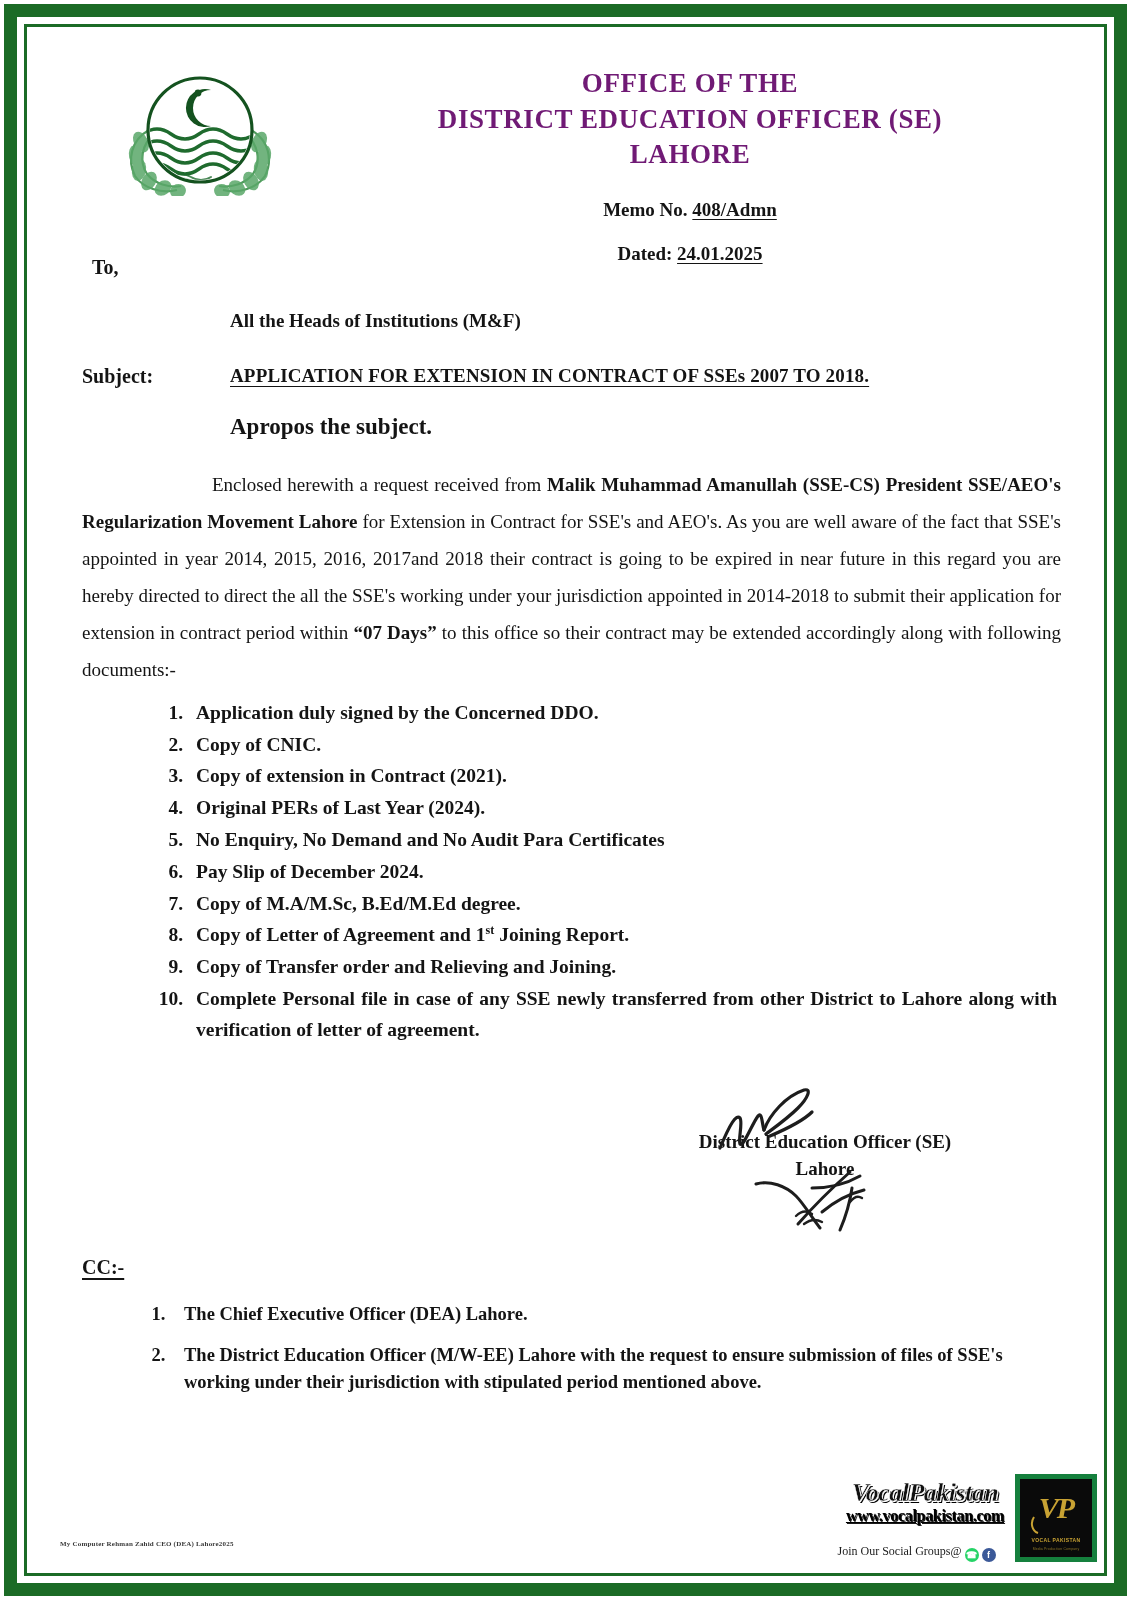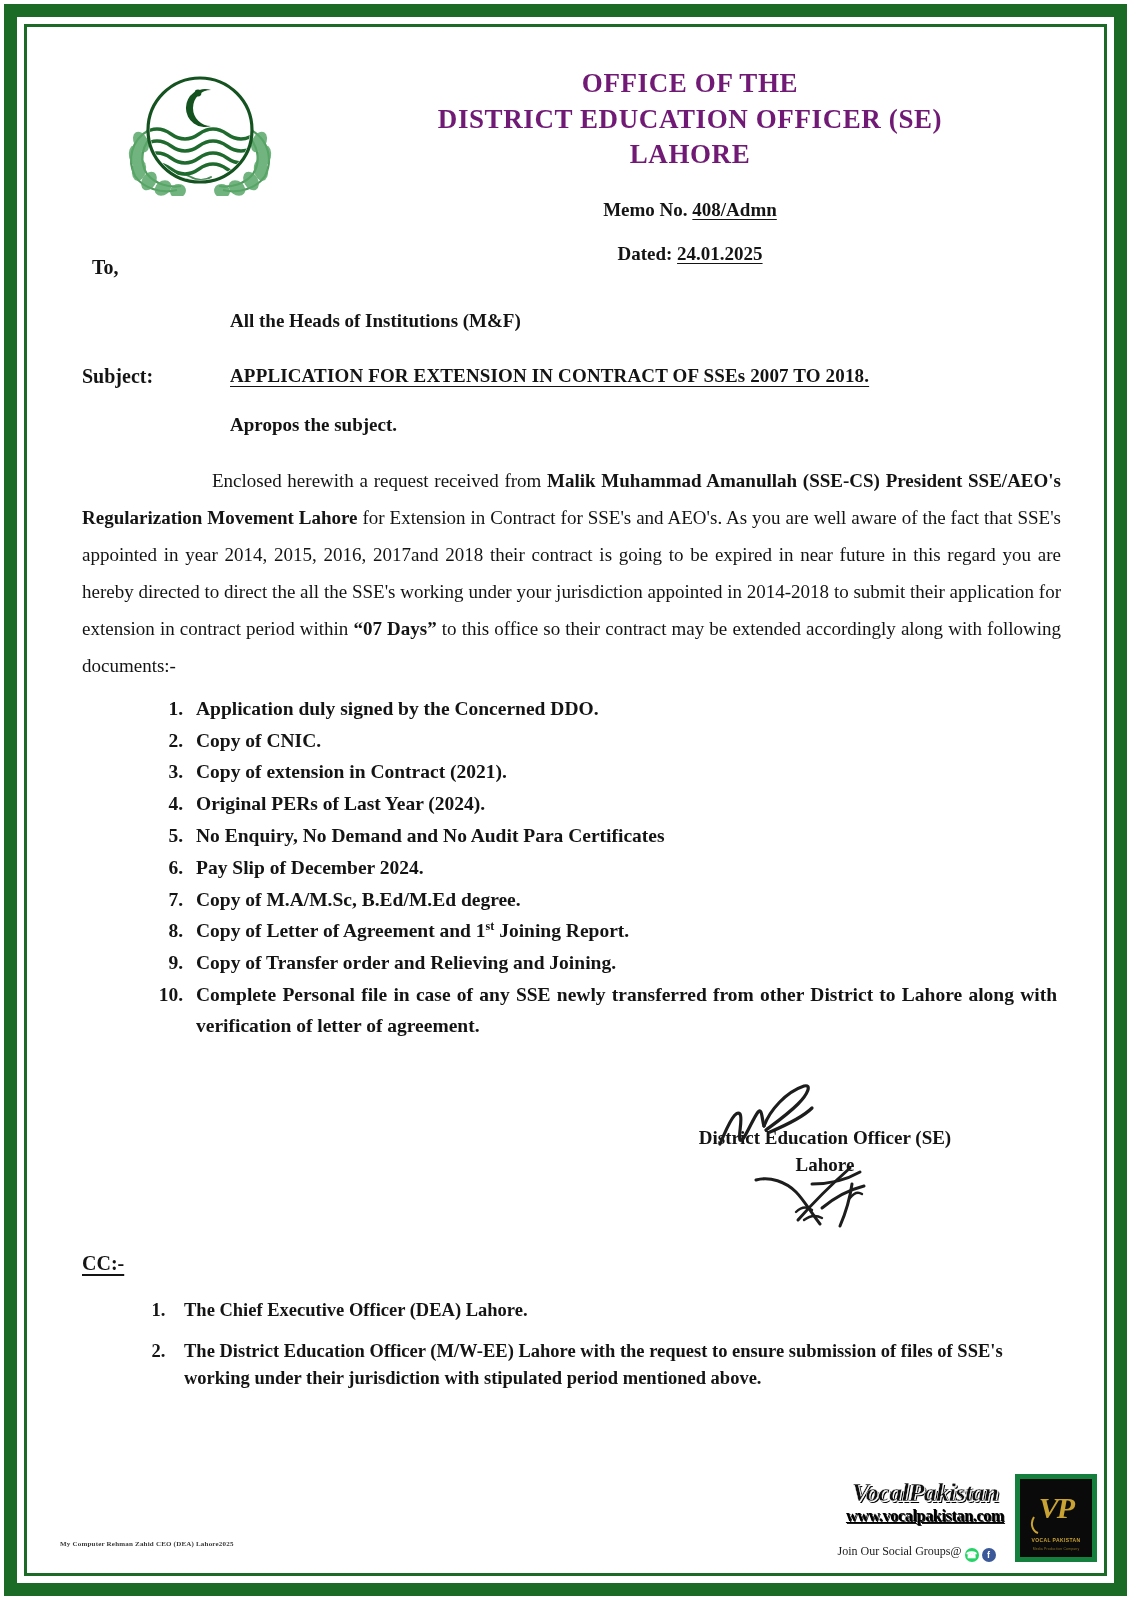--- a/index.html
+++ b/index.html
@@ -98,21 +98,21 @@
   }
   .subject-value{
     font-size:19px;font-weight:bold;
     text-decoration:underline;
     text-underline-offset:4px;
     letter-spacing:0.15px;
   }
   .apropos{
     margin-top:26px;
     margin-left:170px;
-    font-size:19px;font-weight:bold;
+    font-size:23px;font-weight:bold;
   }
   .para{
     margin-top:26px;
     margin-left:22px;
     margin-right:10px;
     font-size:19px;
     font-weight:bold;
     line-height:1.95;
     text-align:justify;
     text-indent:130px;

